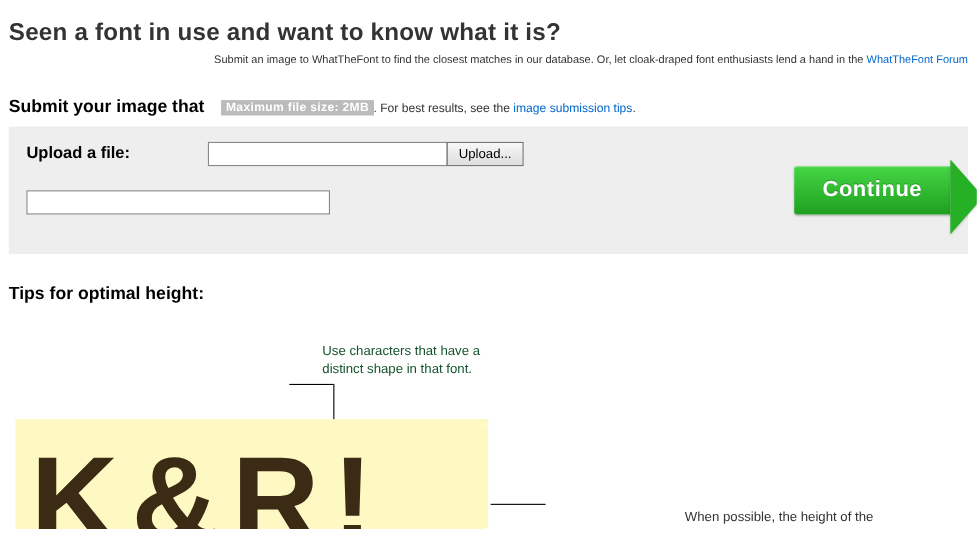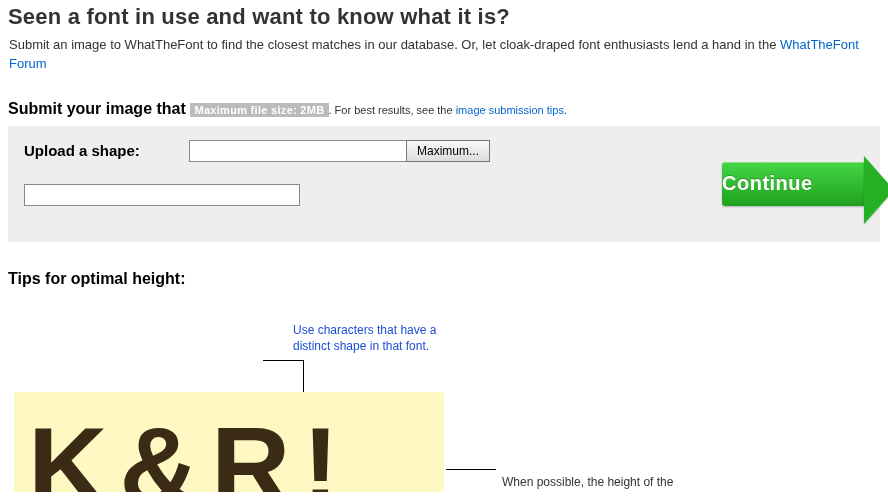--- a/index.html
+++ b/index.html
@@ -10,28 +10,29 @@
     font-size: 13px;
     color: #333;
     background: #fff;
     width: 888px;
   }
   h1.headline {
     font-family: "Trebuchet MS", Verdana, sans-serif;
     font-size: 22px;
     font-weight: bold;
     color: #333;
-    margin: 4px 0 6px 0;
+    margin: 16px 0 6px 0;
     letter-spacing: 0.2px;
   }
   p.intro {
-    margin: 0 0 26px 1px;
-    font-size: 13px;
+    margin: 0 0 26px 16px;
+    font-size: 10px;
     line-height: 1.45;
     color: #333;
+    text-align: right;
   }
   a.link {
     color: #0066cc;
     text-decoration: none;
   }
 
   .submit-line {
     margin: 16px 0 8px 0;
     font-family: "Trebuchet MS", Verdana, sans-serif;
     font-size: 13px;
@@ -41,21 +42,21 @@
     font-weight: bold;
     color: #000;
   }
   .badge {
     display: inline-block;
     background: #bbb;
     color: #fff;
     font-family: "Trebuchet MS", Verdana, sans-serif;
     font-size: 11px;
     padding: 1px 4px;
-    margin-left: 1px;
+    margin-left: 12px;
     vertical-align: middle;
     font-weight: bold;
     letter-spacing: 0.3px;
   }
   .submit-line .rest {
     font-size: 11px;
     color: #333;
     text-align: center;
   }
 
@@ -107,21 +108,21 @@
     top: 50%;
     transform: translateY(-50%);
     cursor: pointer;
   }
   .arrow-body {
     width: 142px;
     height: 44px;
     background: linear-gradient(#45d645, #1fa01f);
     display: flex;
     align-items: center;
-    justify-content: flex-start;
+    justify-content: center;
     border-radius: 3px 0 0 3px;
     box-shadow: inset 0 1px 0 rgba(255,255,255,.35), 0 1px 2px rgba(0,0,0,.25);
     position: relative;
   }
   .arrow-body::after {
     content: "";
     position: absolute;
     right: -30px;
     top: -6px;
     width: 0; height: 0;
@@ -171,21 +172,21 @@
     line-height: 1;
     transform: translateY(24px);
   }
   .tip1 {
     position: absolute;
     left: 285px;
     top: 0;
     width: 180px;
     font-size: 12px;
     line-height: 1.35;
-    color: #1d4ed8;
+    color: #14532d;
   }
   .tip1-line {
     position: absolute;
     left: 295px;
     top: 38px;
     width: 1px;
     height: 48px;
     background: #000;
   }
   .tip1-line::before {
@@ -216,26 +217,27 @@
     content: "";
     position: absolute;
     left: -4px;
     width: 9px; height: 1px;
     background: #fff;
   }
   .vbar::before { top: 0; }
   .vbar::after  { bottom: 0; }
   .tip2 {
     position: absolute;
-    left: 494px;
+    left: 506px;
     bottom: 2px;
     width: 280px;
     font-size: 12px;
     line-height: 1.35;
     color: #333;
+    text-align: right;
   }
   .tip2-line {
     position: absolute;
     left: 438px;
     bottom: 22px;
     width: 50px;
     height: 1px;
     background: #000;
   }
 </style>
@@ -249,23 +251,23 @@
   <a href="#" class="link">WhatTheFont Forum</a>
 </p>
 
 <div class="submit-line">
   <span class="label">Submit your image that</span>
   <span class="badge">Maximum file size: 2MB</span><span class="rest"><span>. For best results, see the </span><a href="#" class="link">image submission tips</a><span>.</span></span>
 </div>
 
 <div class="form-box">
   <div class="form-row">
-    <div class="form-label">Upload a shape:</div>
+    <div class="form-label">Upload a file:</div>
     <input type="text" class="text-input file" style="">
-    <button class="browse-btn">Maximum...</button>
+    <button class="browse-btn">Upload...</button>
   </div>
   <div class="form-row">
     <input type="text" class="text-input url" style="">
   </div>
   <div class="continue-btn">
     <div class="arrow-body">
       <span>Continue</span>
     </div>
   </div>
 </div>

